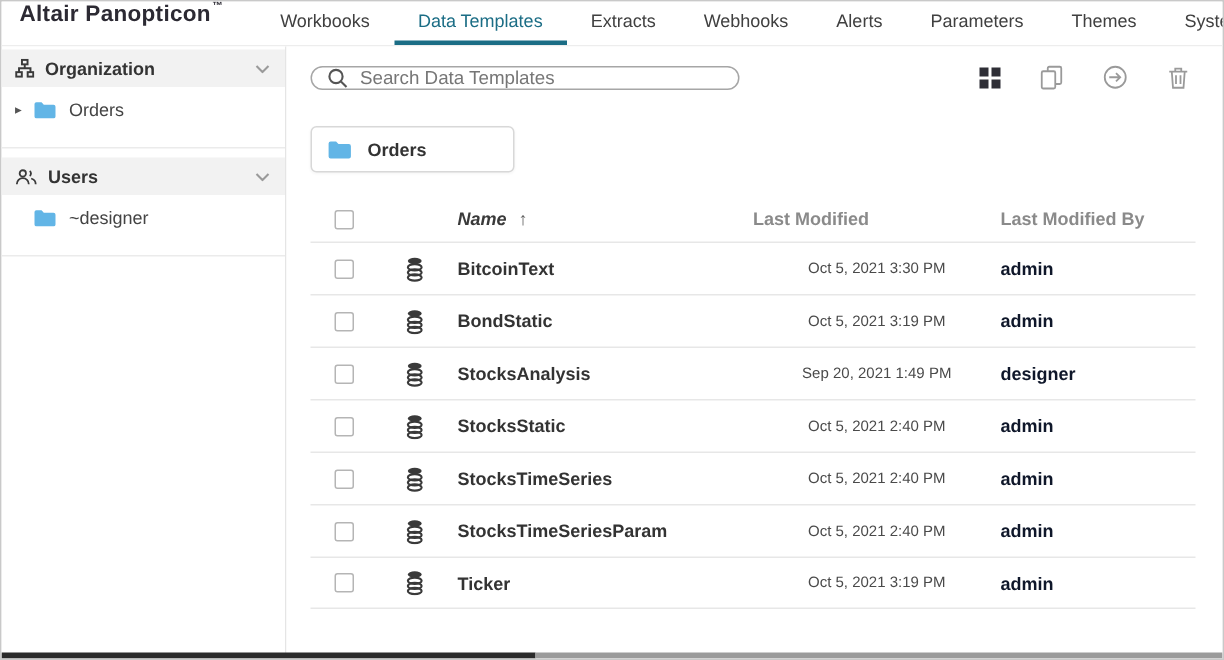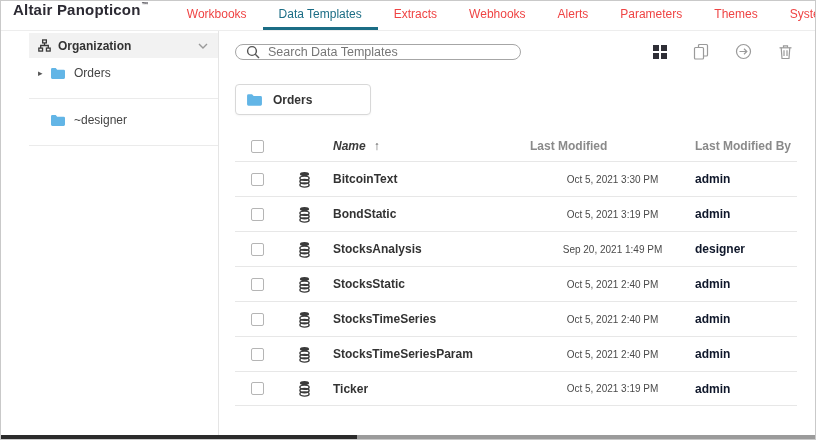--- a/index.html
+++ b/index.html
@@ -17,27 +17,27 @@
   }
   .logo {
     display:flex; align-items:flex-start; padding:0 10px 0 12px;
     font-size:15px; font-weight:700; color:#2c2a33; letter-spacing:.2px;
     white-space:nowrap;
   }
   .logo .tm { font-size:7px; vertical-align:top; margin-left:1px; color:#2c2a33; }
   .nav { display:flex; align-items:stretch; margin-left:12px; flex:1; }
   .nav a {
     display:flex; align-items:center; padding:0 16px;
-    font-size:12px; color:#ef4444; text-decoration:none; cursor:pointer;
+    font-size:12px; color:#404040; text-decoration:none; cursor:pointer;
     border-bottom:3px solid transparent; white-space:nowrap;
   }
   .nav a.active { color:#1b6d85; border-bottom-color:#1b6d85; font-weight:400; }
   
   .body { display:flex; height:405px; }
-  .sidebar { width:190px; border-right:1px solid #e5e5e5; background:#fff; padding-top:2px;margin-left:28px; }
+  .sidebar { width:190px; border-right:1px solid #e5e5e5; background:#fff; padding-top:2px; }
   .section { border-bottom:1px solid #ebebeb; padding-bottom:10px; margin-bottom:6px; }
   .section-header {
     height:25px; background:#f2f2f2; display:flex; align-items:center;
     padding:0 10px 0 9px; cursor:pointer;
   }
   .section-header .label { font-size:12px; font-weight:700; color:#333; margin-left:7px; flex:1; }
   .tree-item { display:flex; align-items:center; height:30px; padding-left:9px; cursor:pointer; font-size:12px; color:#444; }
   .tree-item .caret { width:12px; font-size:9px; color:#555; }
   .tree-item .lbl { margin-left:8px; }
   .tree-item.indent { padding-left:21px; }
@@ -135,20 +135,35 @@
         <span class="caret">▸</span>
         <span>
           <svg width="16" height="13" viewBox="0 0 16 13">
               <path fill="#62b5e6" d="M1 2.4 Q1 1.1 2.3 1.1 H5.7 L7.2 2.8 H13.7 Q15 2.8 15 4.1 V10.6 Q15 11.9 13.7 11.9 H2.3 Q1 11.9 1 10.6 Z"></path>
             </svg>
         </span>
         <span class="lbl">Orders</span>
       </div>
     </div>
     <div class="section">
+      <div class="section-header">
+        <span>
+          <svg width="15" height="12" viewBox="0 0 15 12" fill="none" stroke="#3a3a3a" stroke-width="1.2">
+            <circle cx="5.2" cy="3.6" r="2.1"></circle>
+            <path d="M1.2 10.8 a4 4 0 0 1 8 0"></path>
+            <path d="M9.8 2 a2.1 2.1 0 0 1 0 3.4 M10.8 7 a4 4 0 0 1 3 3.8"></path>
+          </svg>
+        </span>
+        <span class="label">Users</span>
+        <span>
+          <svg width="10" height="6" viewBox="0 0 10 6" fill="none" stroke="#9a9a9a" stroke-width="1.4">
+              <path d="M1 1 L5 5 L9 1"></path>
+            </svg>
+        </span>
+      </div>
       <div class="tree-item indent">
         <span>
           <svg width="16" height="13" viewBox="0 0 16 13">
               <path fill="#62b5e6" d="M1 2.4 Q1 1.1 2.3 1.1 H5.7 L7.2 2.8 H13.7 Q15 2.8 15 4.1 V10.6 Q15 11.9 13.7 11.9 H2.3 Q1 11.9 1 10.6 Z"></path>
             </svg>
         </span>
         <span class="lbl">~designer</span>
       </div>
     </div>
   </div>

